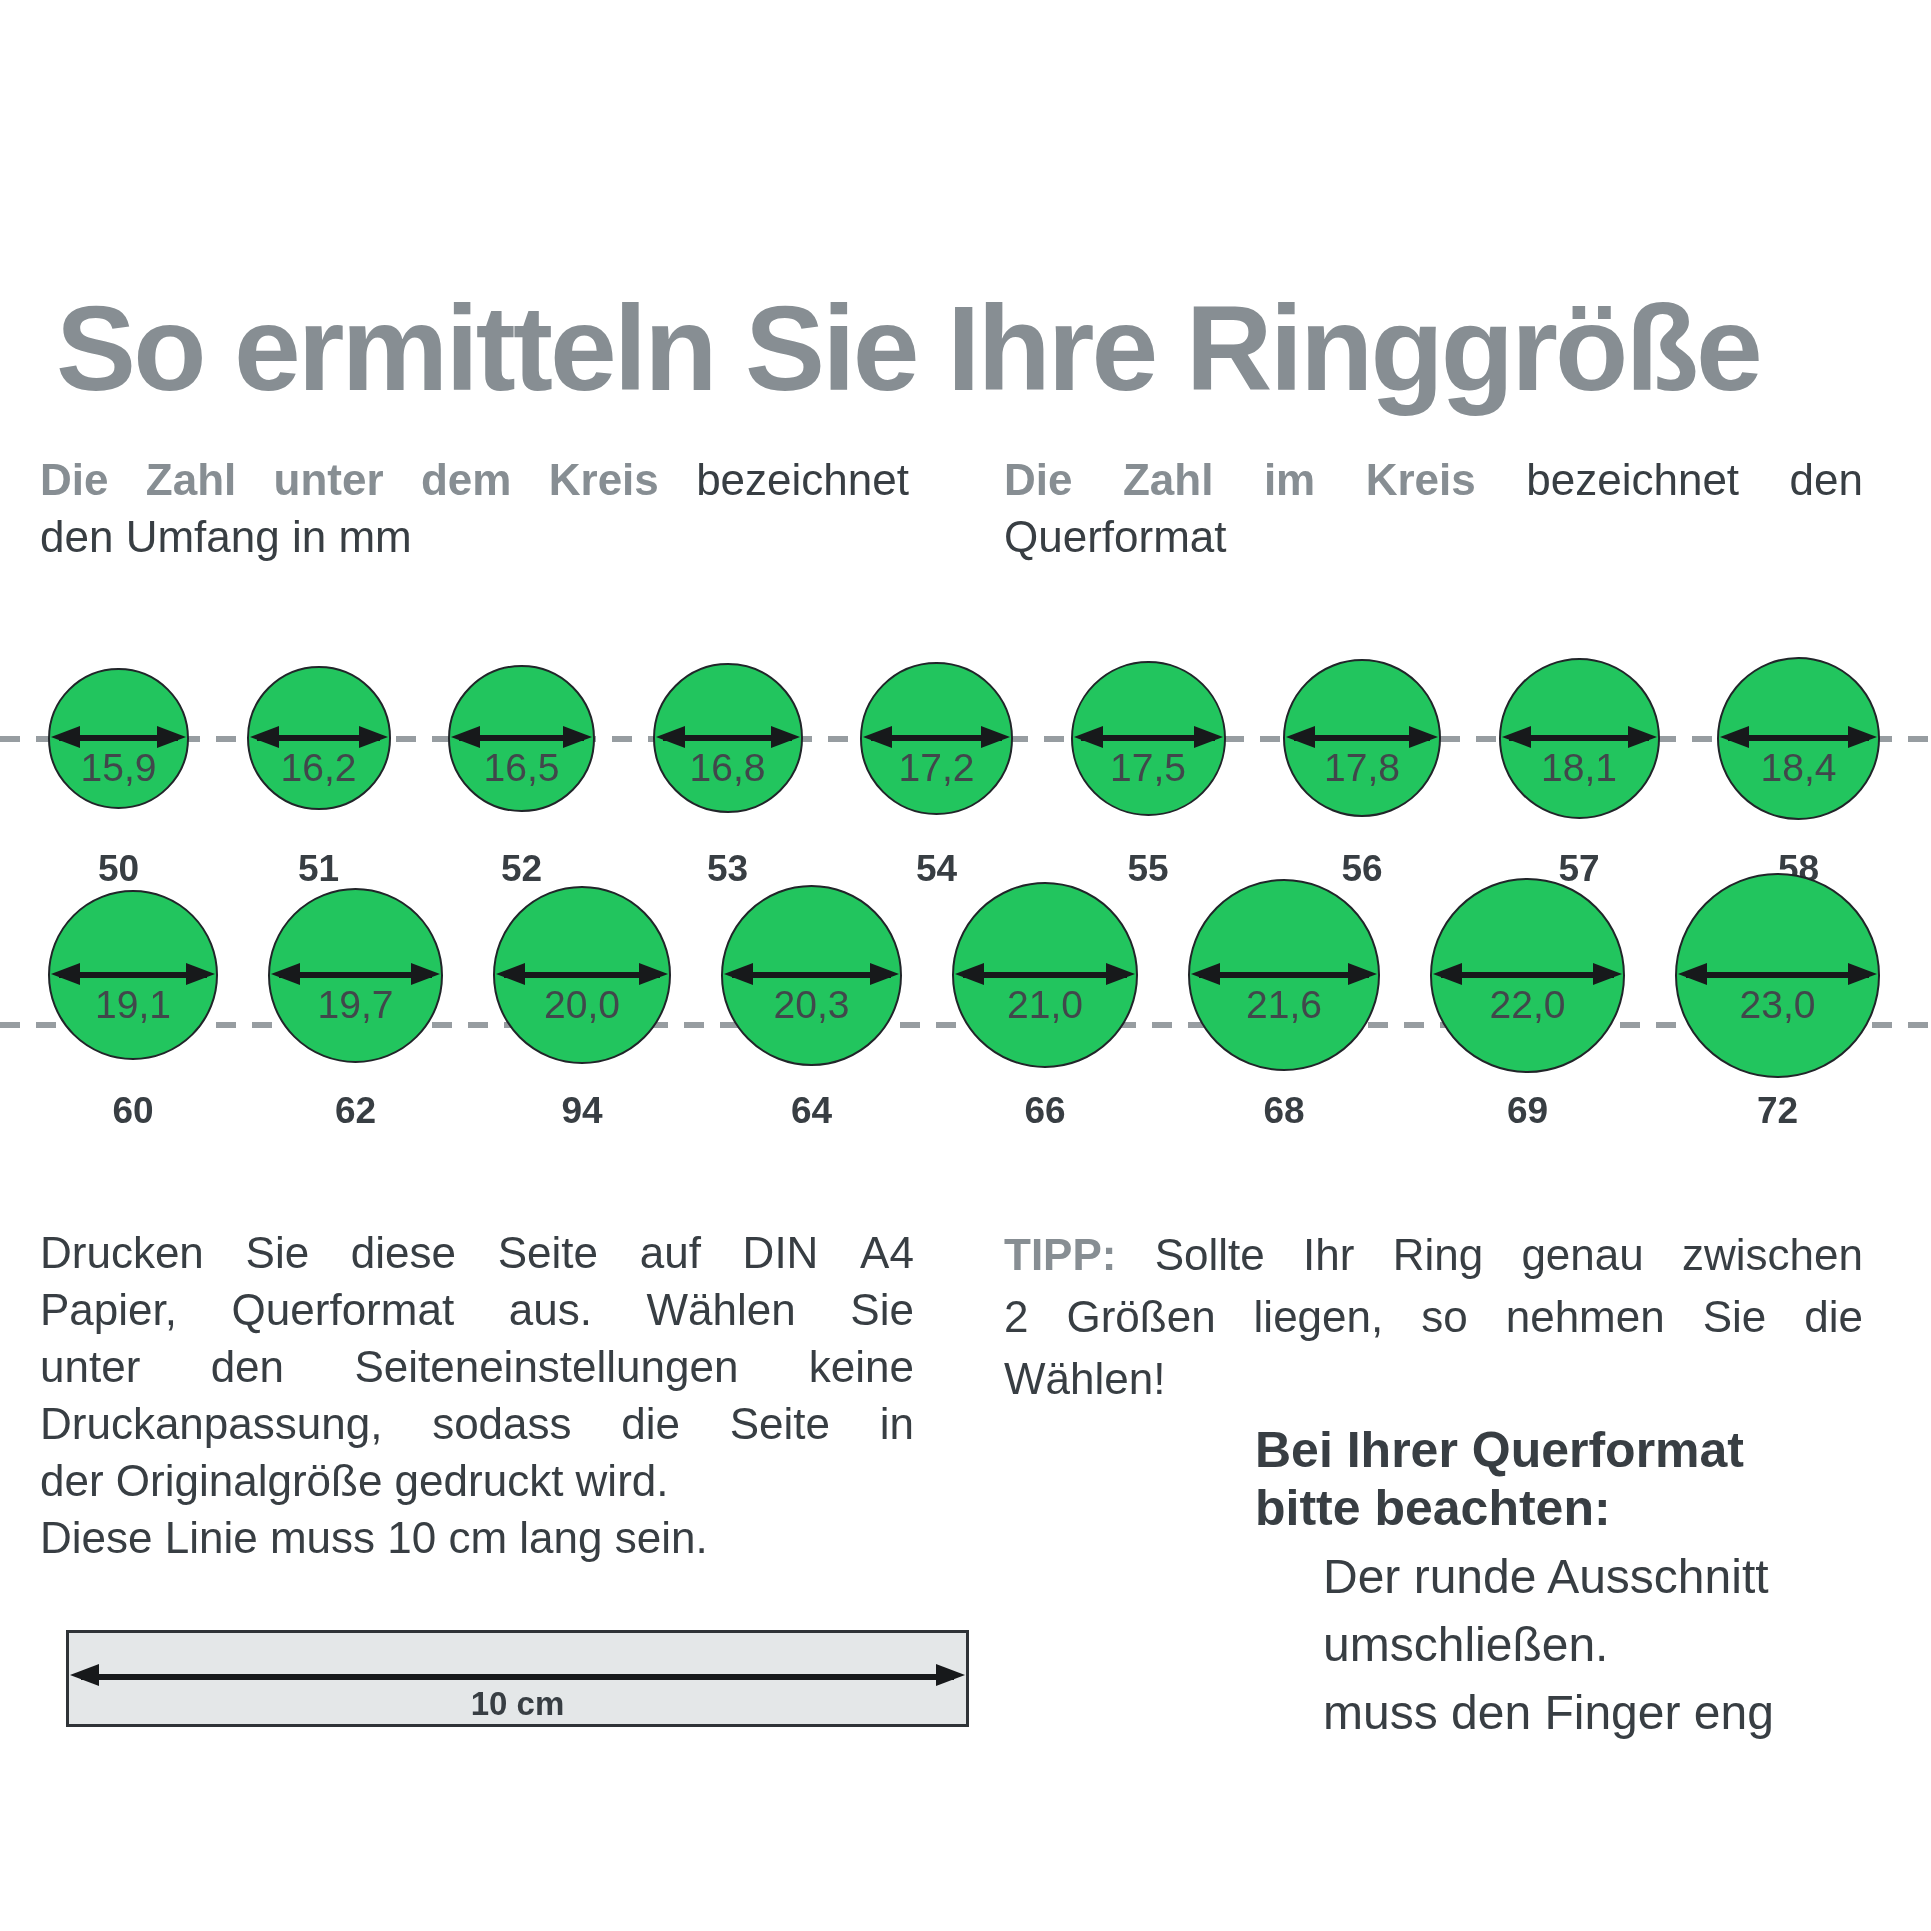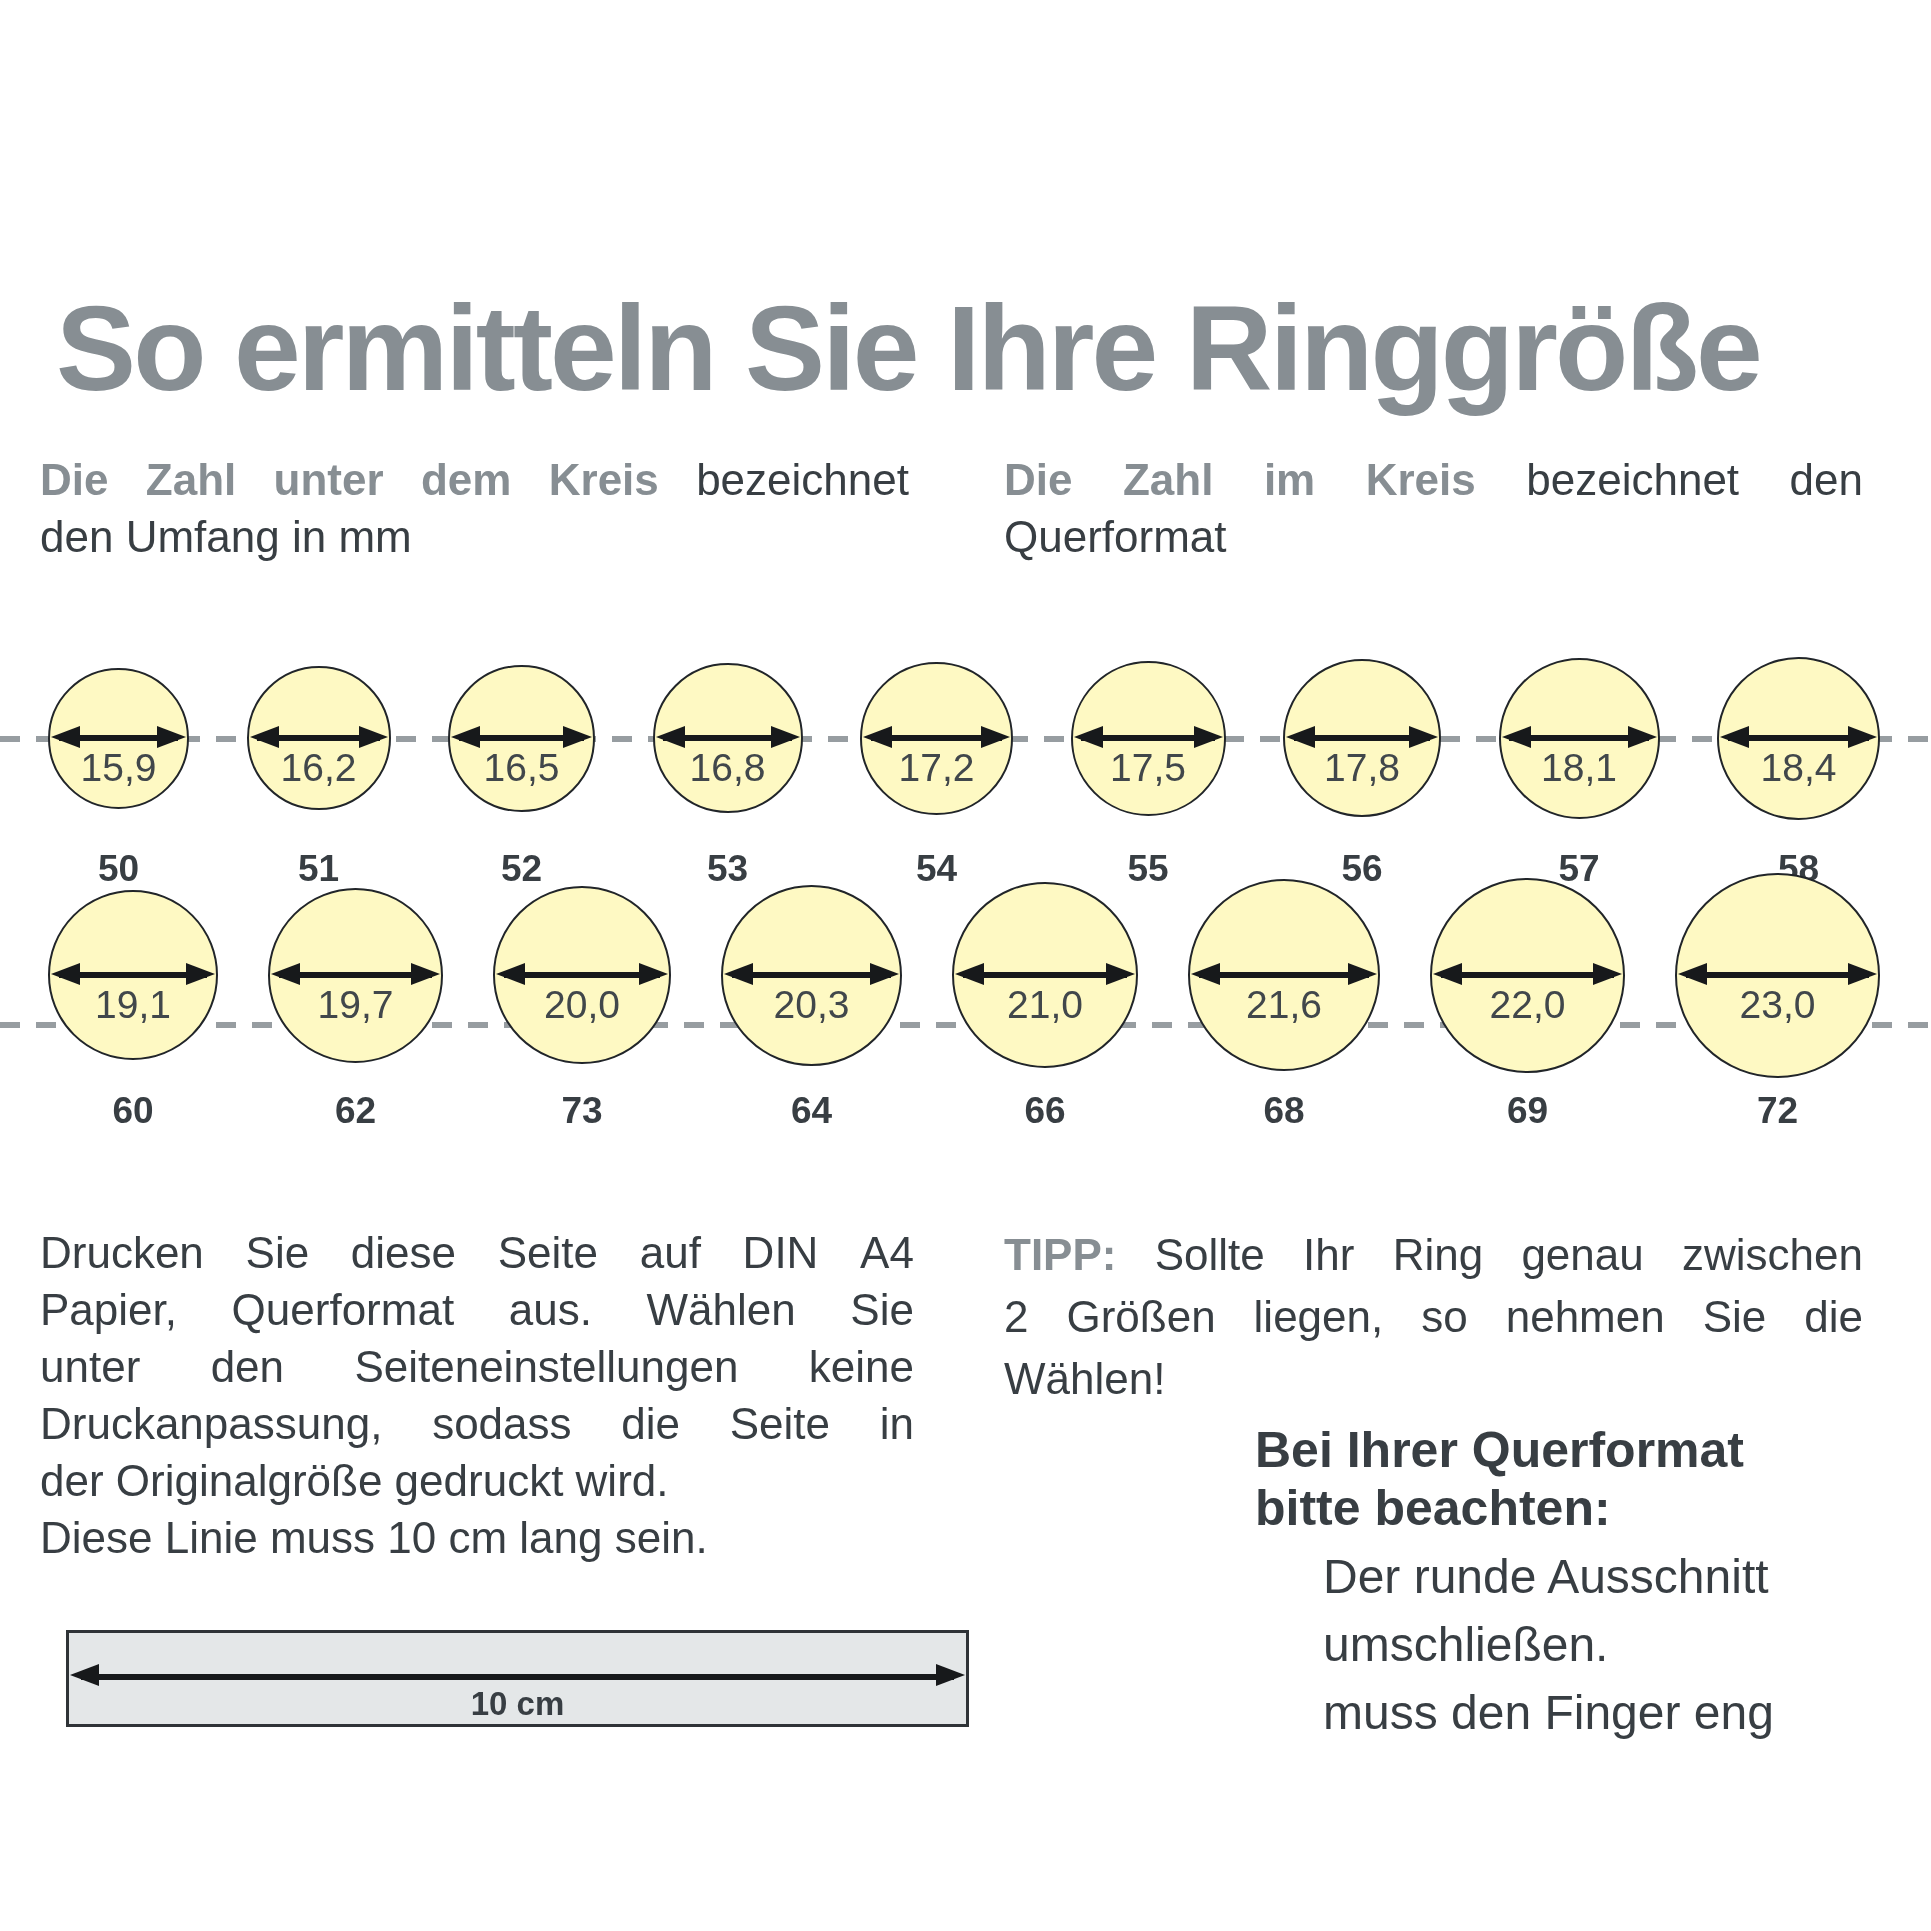--- a/index.html
+++ b/index.html
@@ -21,21 +21,21 @@
   .dash.row1{top:736px;}
   .dash.row2{top:1022px;}
 
   .crow{position:absolute;left:48px;width:1832px;display:flex;justify-content:space-between;}
   .crow.r1{top:632px;}
   .crow.r2{top:864px;}
   .cell{display:flex;flex-direction:column;align-items:center;}
   .cbox{display:flex;align-items:center;justify-content:center;}
   .r1 .cbox{height:212px;}
   .r2 .cbox{height:222px;}
-  .circle{position:relative;border-radius:50%;background:#fef9c3;border:2.9px solid #212529;box-sizing:border-box;}
+  .circle{position:relative;border-radius:50%;background:#22c55e;border:2.9px solid #212529;box-sizing:border-box;}
   .shaft{position:absolute;left:8.7px;right:8.7px;top:50%;margin-top:-2.9px;height:5.8px;background:#17191B;}
   .ah{position:absolute;top:50%;width:0;height:0;margin-top:-11.6px;
       border-top:11.6px solid transparent;border-bottom:11.6px solid transparent;}
   .ah-l{left:1px;border-right:29px solid #17191B;}
   .ah-r{right:1px;border-left:29px solid #17191B;}
   .dnum{position:absolute;left:0;right:0;top:50%;margin-top:7.7px;text-align:center;
         font-size:39px;color:#41474B;}
   .slabel{margin-top:3.9px;font-weight:bold;font-size:37px;color:#383E43;}
 
   .print-note{position:absolute;left:40px;top:1224px;width:874px;}
@@ -213,21 +213,21 @@
       </div>
       <div class="cell">
         <div class="cbox">
           <div class="circle" style="width: 178px; height: 178px;">
             <div class="shaft"></div>
             <span class="ah ah-l"></span>
             <span class="ah ah-r"></span>
             <div class="dnum">20,0</div>
           </div>
         </div>
-        <div class="slabel">73</div>
+        <div class="slabel">94</div>
       </div>
       <div class="cell">
         <div class="cbox">
           <div class="circle" style="width: 181px; height: 181px;">
             <div class="shaft"></div>
             <span class="ah ah-l"></span>
             <span class="ah ah-r"></span>
             <div class="dnum">20,3</div>
           </div>
         </div>

